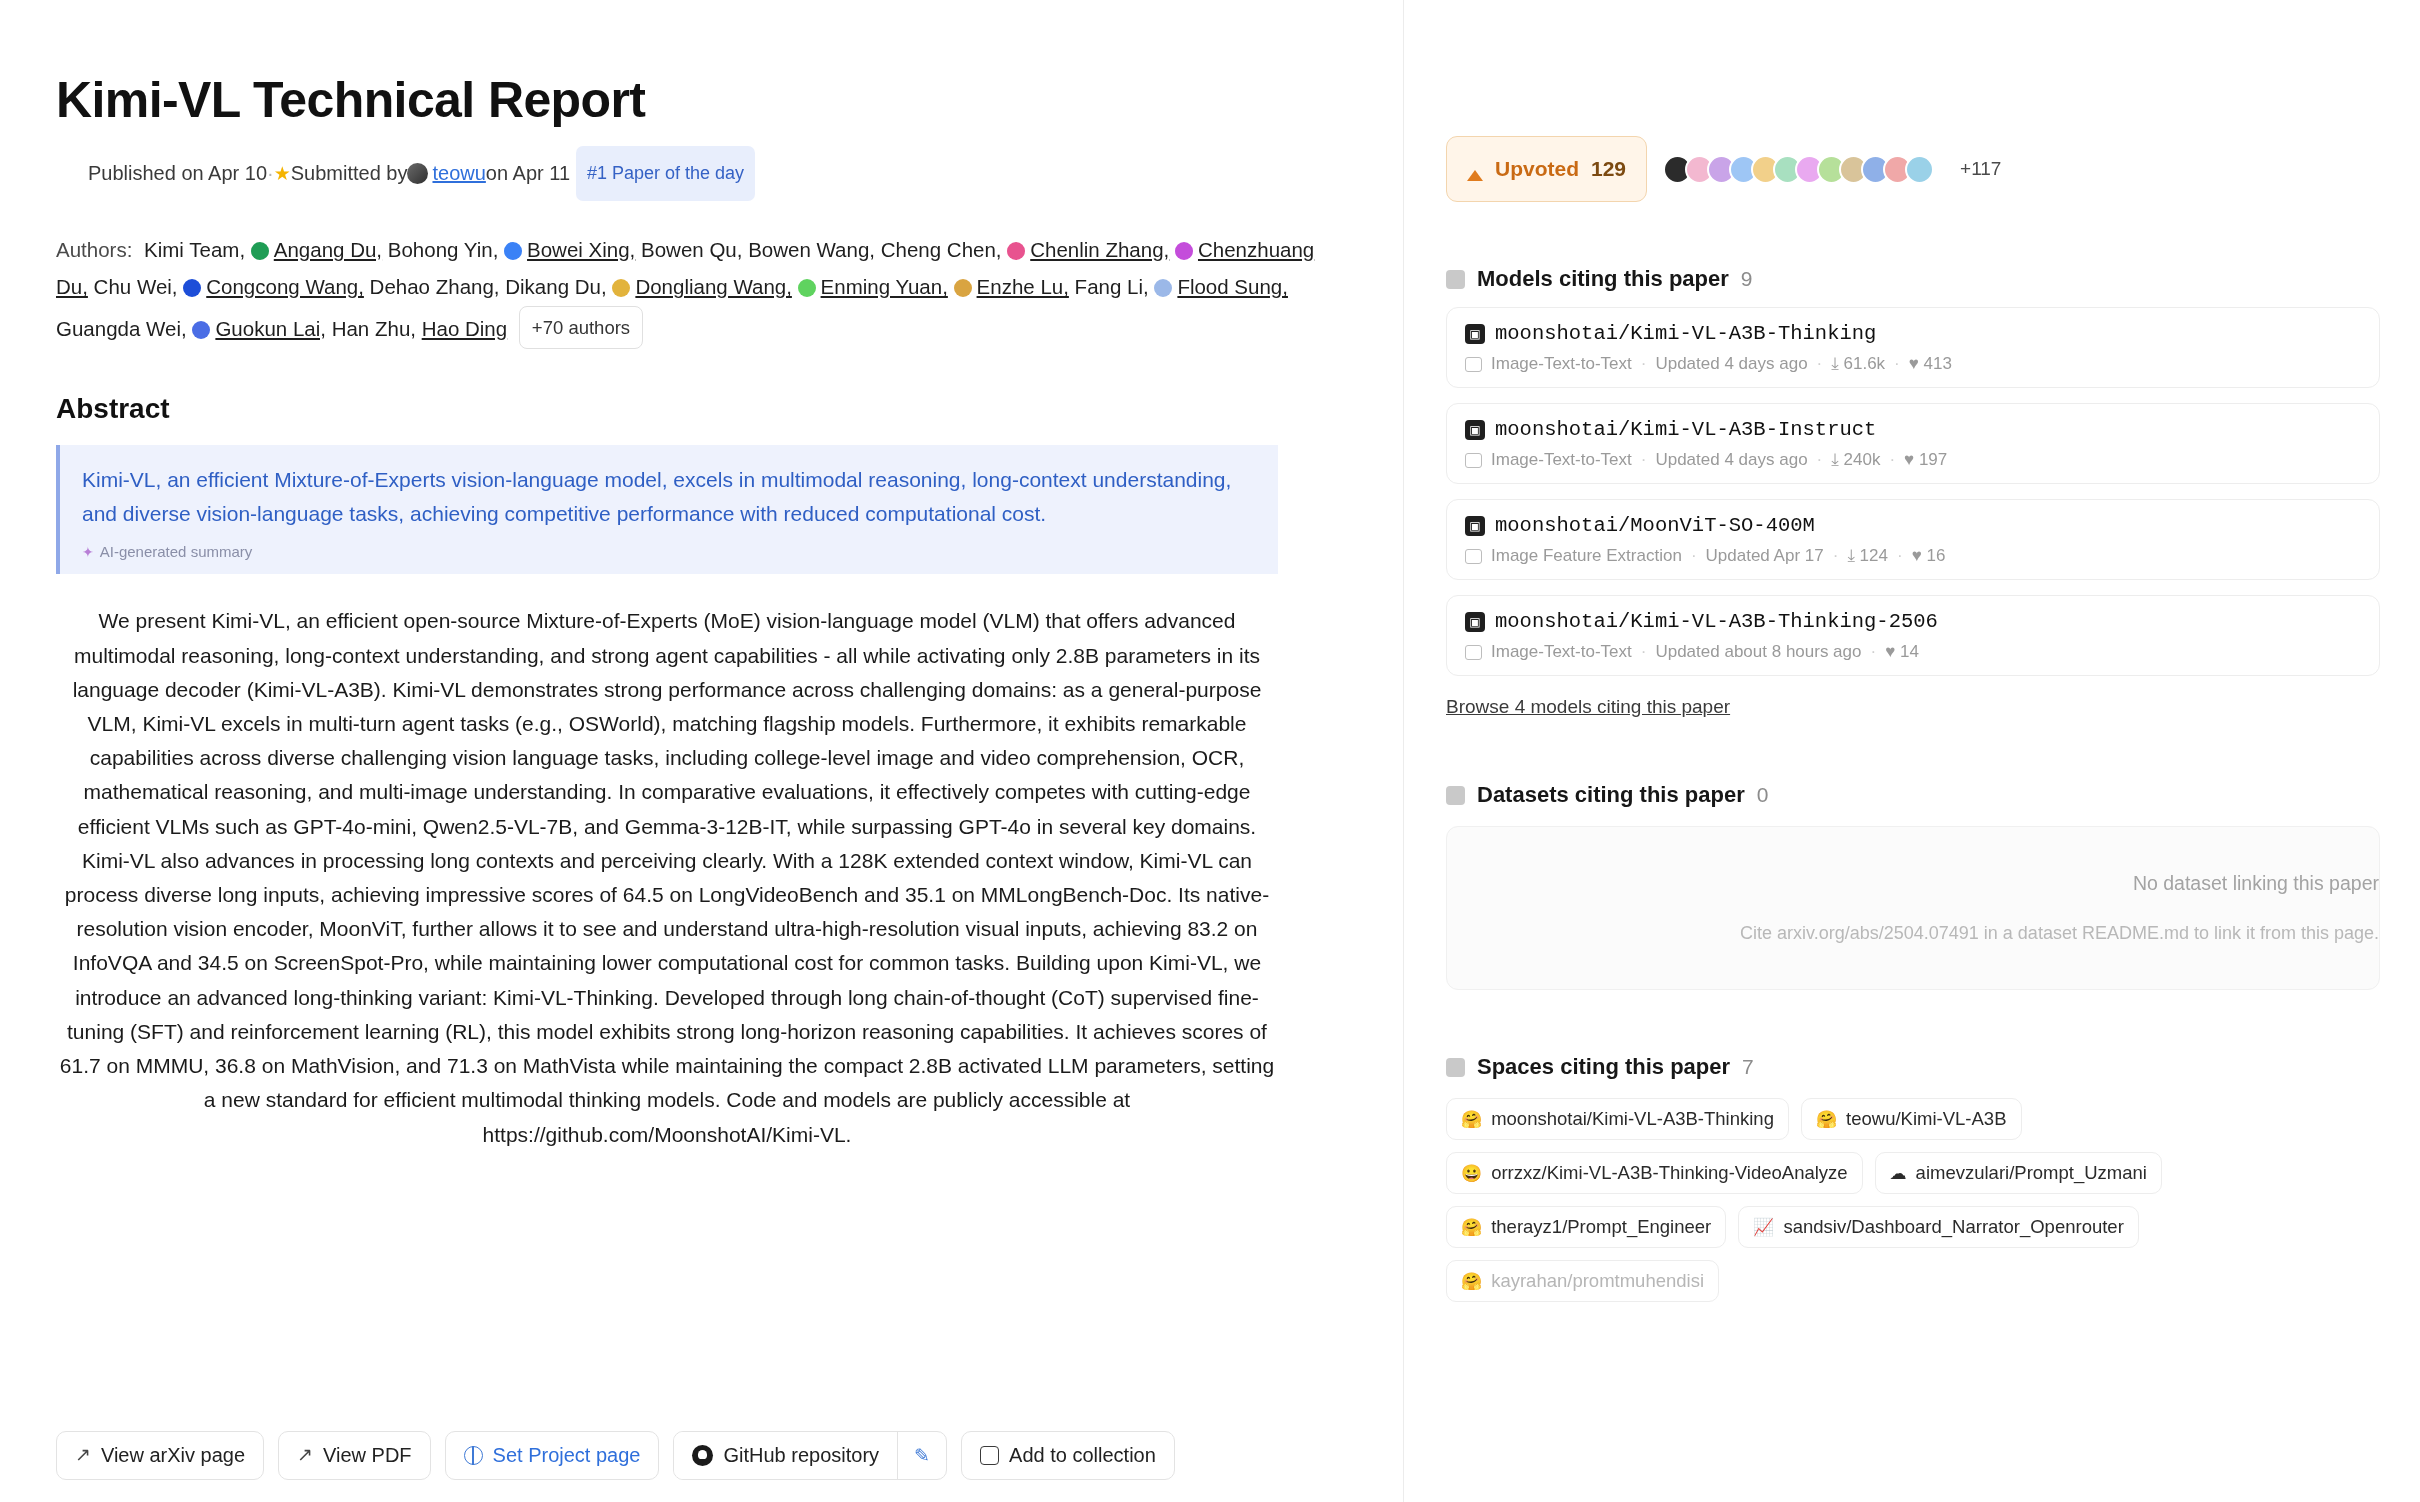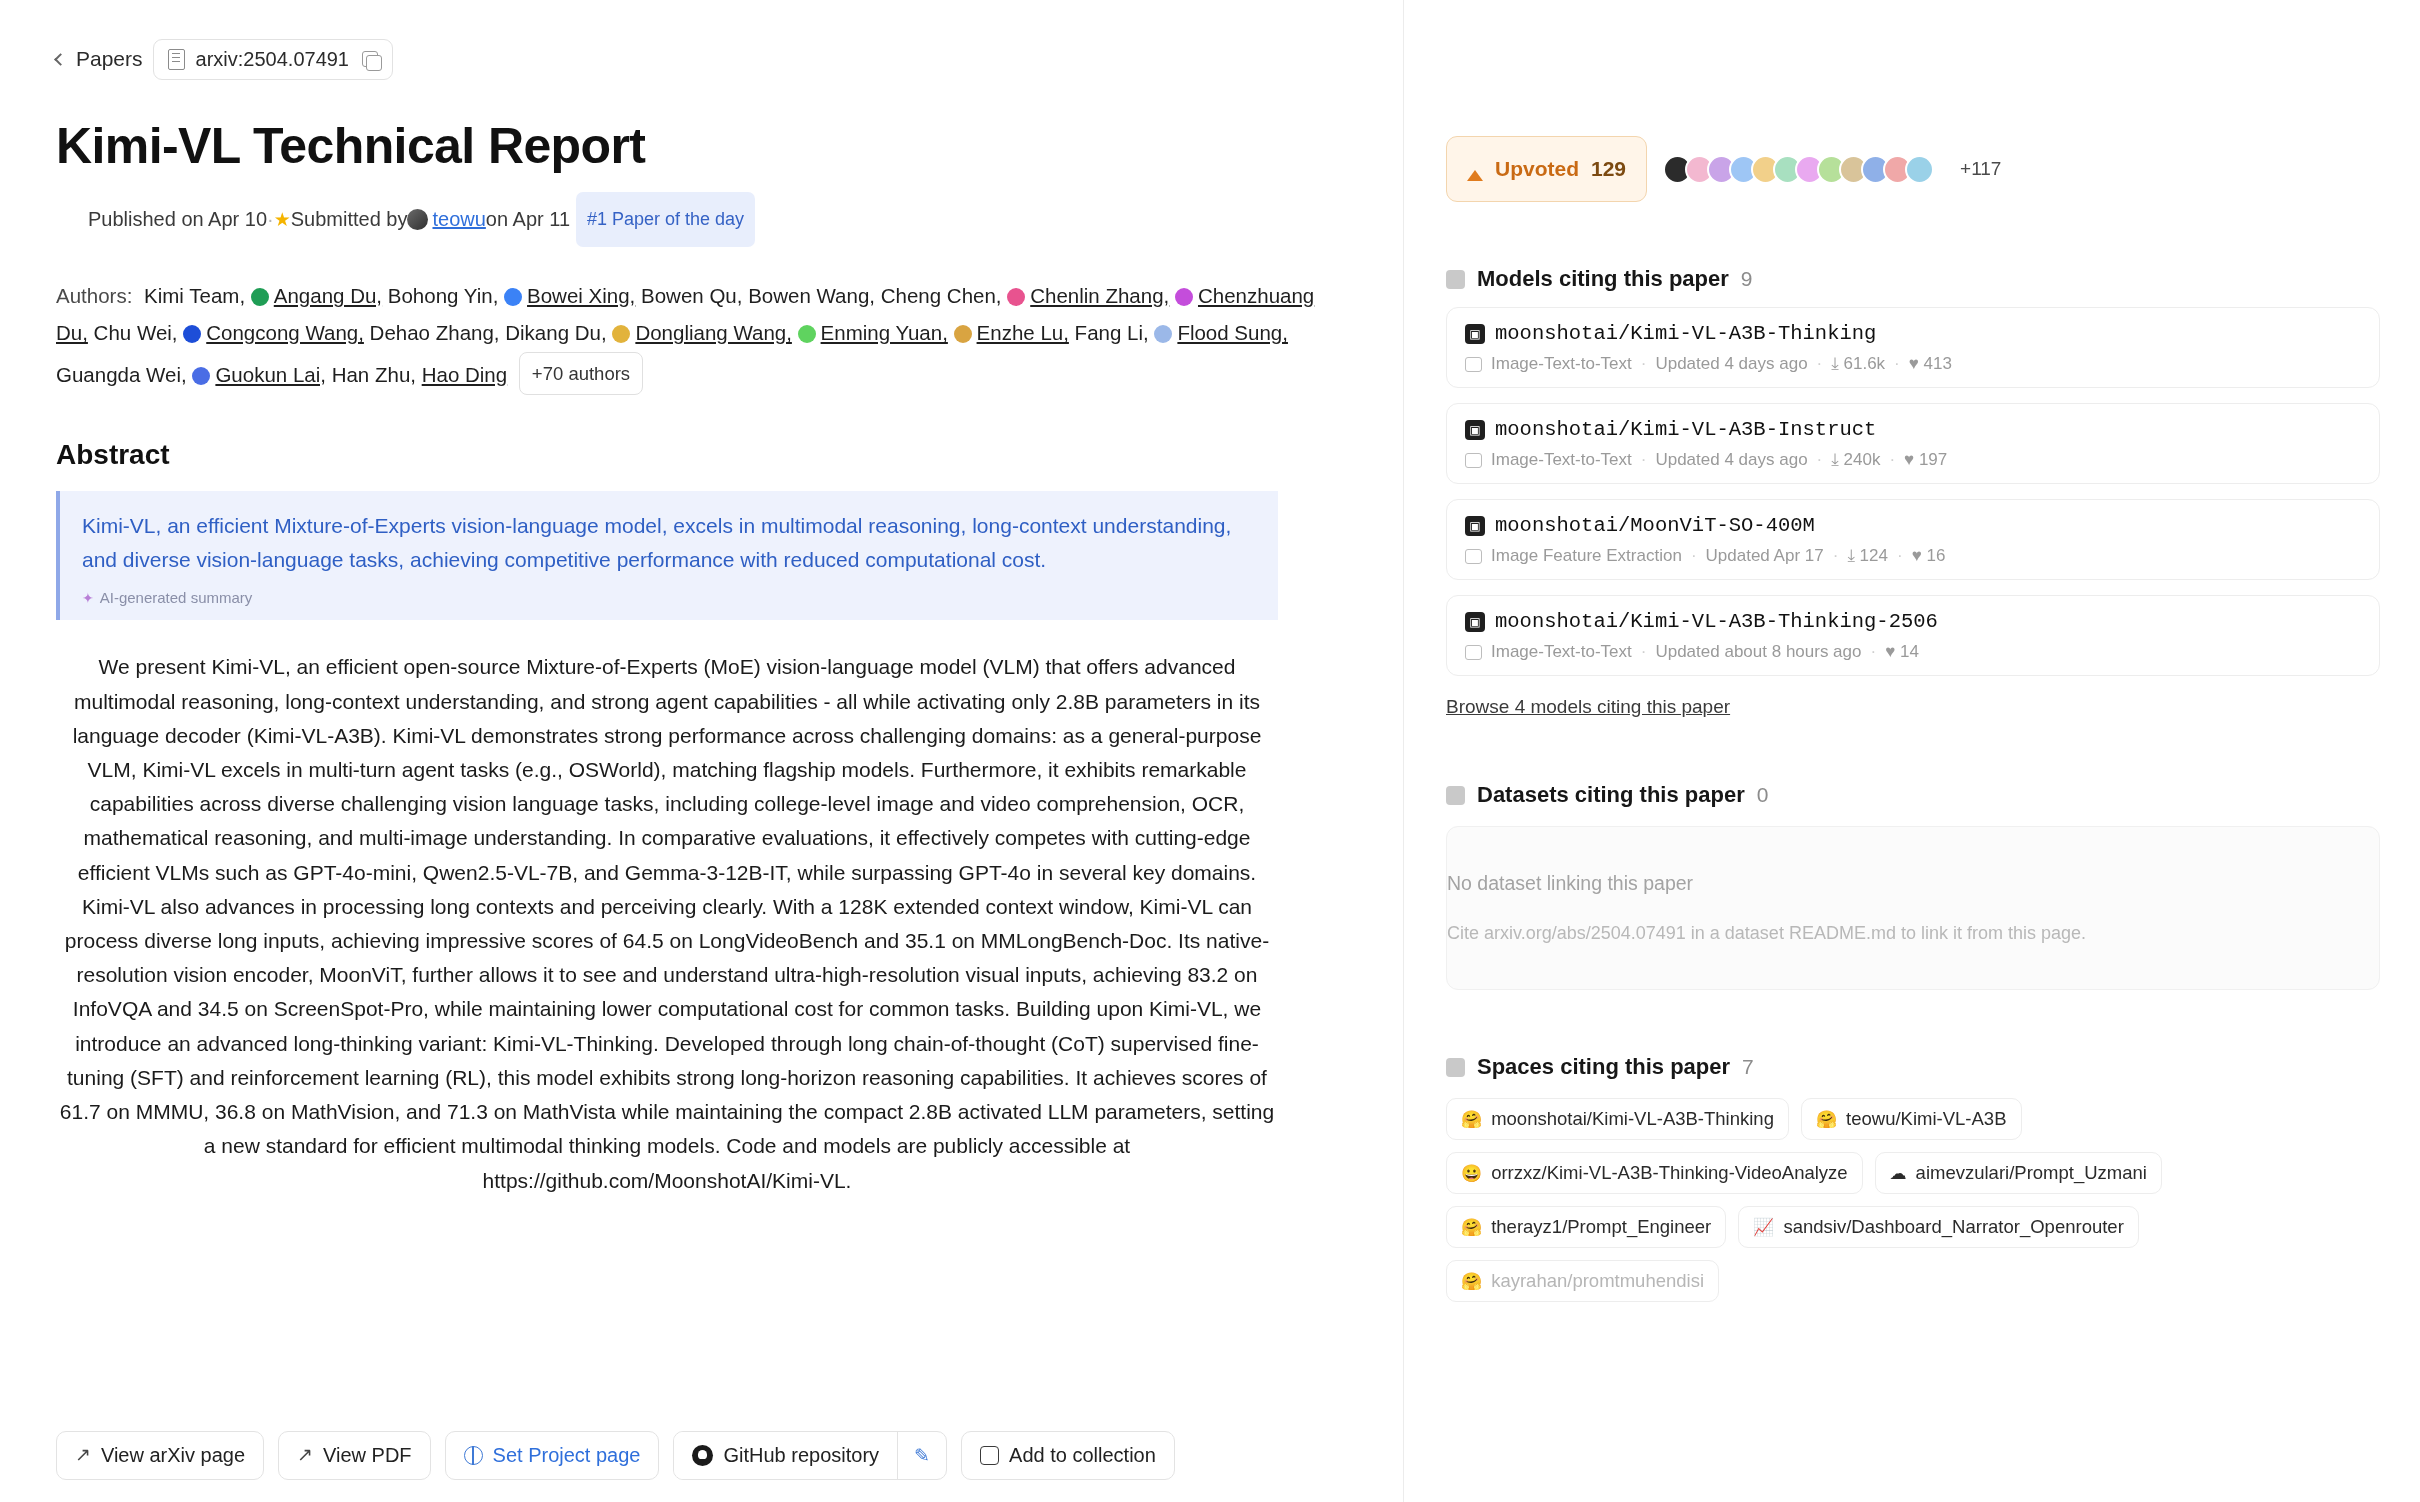--- a/index.html
+++ b/index.html
@@ -331,21 +331,21 @@
     display: inline-block;
   }
   .empty-box {
     margin-top: 18px;
     border: 1px solid #f0f0f0;
     border-radius: 12px;
     background: #fbfbfb;
     height: 164px;
     display: flex;
     flex-direction: column;
-    align-items: flex-start;
+    align-items: flex-end;
     justify-content: center;
     gap: 28px;
   }
   .empty-box .t1 { font-size: 19.5px; color: #a3a3a3; }
   .empty-box .t2 { font-size: 18px; color: #b8b8b8; }
   .space-tags {
     display: flex; flex-wrap: wrap; gap: 12px;
     margin-top: 18px;
     max-width: 900px;
   }
@@ -362,31 +362,20 @@
   .space-tag.dim { color: #b6b6b6; }
   .emoji { font-size: 17px; }
 </style>
 </head>
 <body>
 
 <div class="page">
 
   <div class="left">
 
-    <div class="breadcrumb">
-      <div class="bc-back">
-        <span class="chev"></span>
-        <span>Papers</span>
-      </div>
-      <div class="bc-pill">
-        <span class="doc-ico"></span>
-        <span>arxiv:2504.07491</span>
-        <span class="copy-ico"></span>
-      </div>
-    </div>
 
     <h1 class="title">Kimi-VL Technical Report</h1>
 
     <div class="meta">
       <span>Published on Apr 10</span>
       <span class="dot">·</span>
       <span class="star">★</span>
       <span>Submitted by</span>
       <span class="avatar-sm"></span>
       <span class="link-u">teowu</span>

